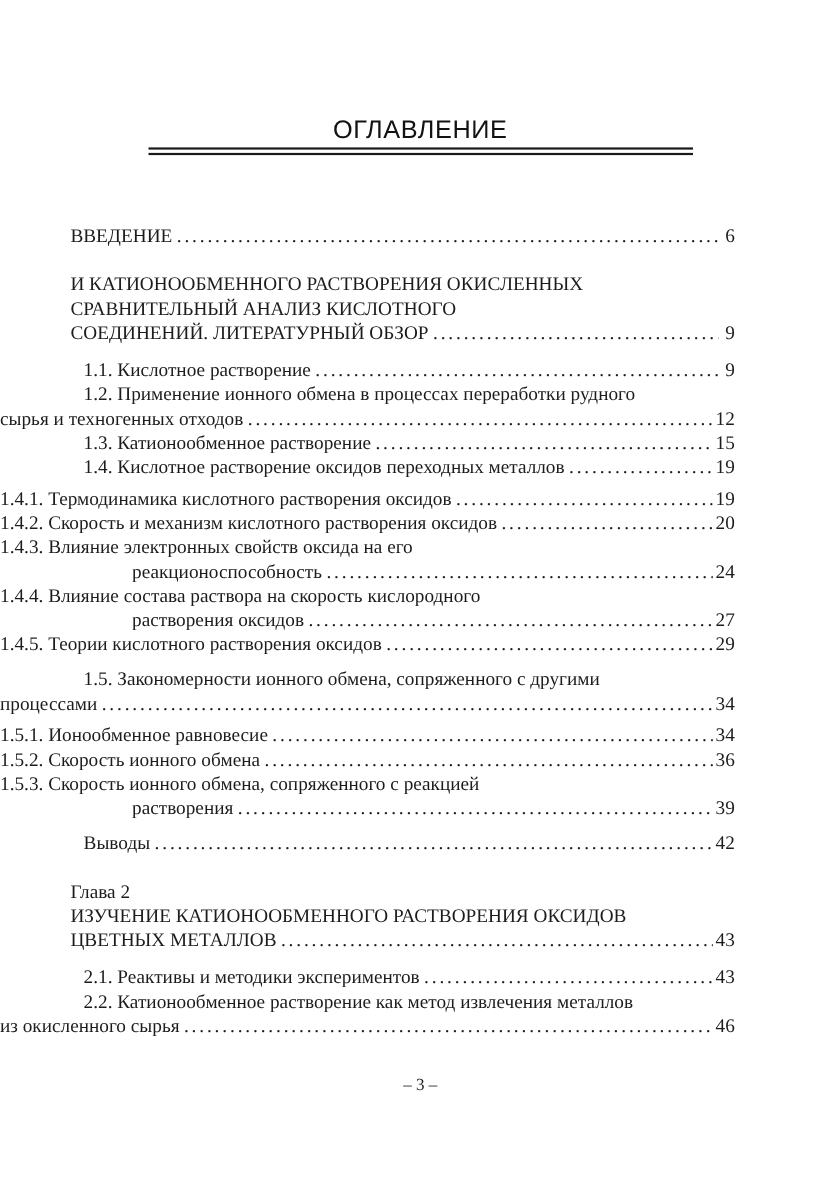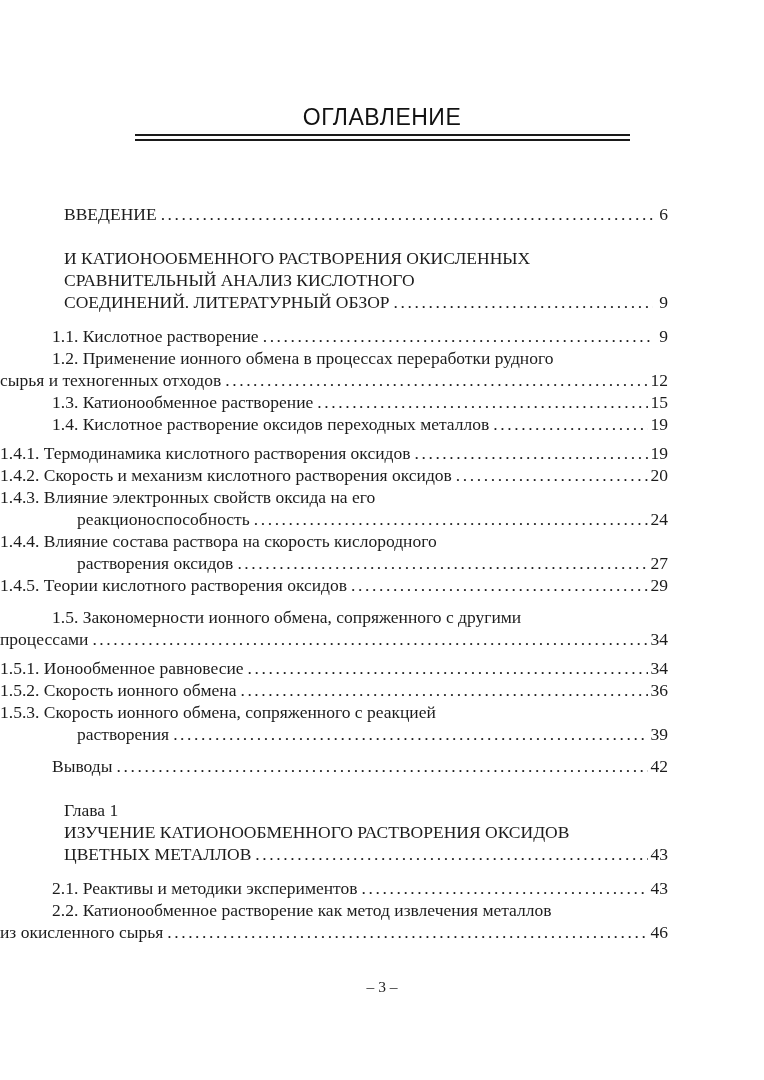--- a/index.html
+++ b/index.html
@@ -52,24 +52,24 @@
   .lv0 + .lv1 { margin-top: 12px; }
   .lv1 + .lv2 { margin-top: 7px; }
   .lv2 + .lv1 { margin-top: 10px; }
   .line {
     display: flex;
     align-items: baseline;
     font-size: 17.5px;
     line-height: 22px;
   }
   .lv0 .line.first, .lv0 .line.cont { padding-left: 64px; }
-  .lv1 .line.first { padding-left: 52px; }
+  .lv1 .line.first { padding-left: 76px; }
   .lv1 .line.cont  { }
   .lv2 .line.first { }
-  .lv2 .line.cont  { padding-left: 77px; justify-content: space-between; }
+  .lv2 .line.cont  { padding-left: 120px; justify-content: space-between; }
   .txt { white-space: nowrap; }
   .fill {
     flex: 1 1 auto;
     min-width: 0;
     overflow: hidden;
     white-space: nowrap;
     margin-left: 4px;
   }
   .fill::after {
     content: "..........................................................................................................................................";
@@ -227,21 +227,21 @@
       </div>
       <div class="entry lv1">
         <div class="line first last">
           <span class="txt">Выводы</span>
           <span class="fill"></span>
           <span class="pnum">42</span>
         </div>
       </div>
       <div class="entry lv0">
         <div class="line first">
-          <span class="txt">Глава 1</span>
+          <span class="txt">Глава 2</span>
         </div>
         <div class="line cont">
           <span class="txt">ИЗУЧЕНИЕ КАТИОНООБМЕННОГО РАСТВОРЕНИЯ ОКСИДОВ</span>
         </div>
         <div class="line cont last">
           <span class="txt">ЦВЕТНЫХ МЕТАЛЛОВ</span>
           <span class="fill"></span>
           <span class="pnum">43</span>
         </div>
       </div>

